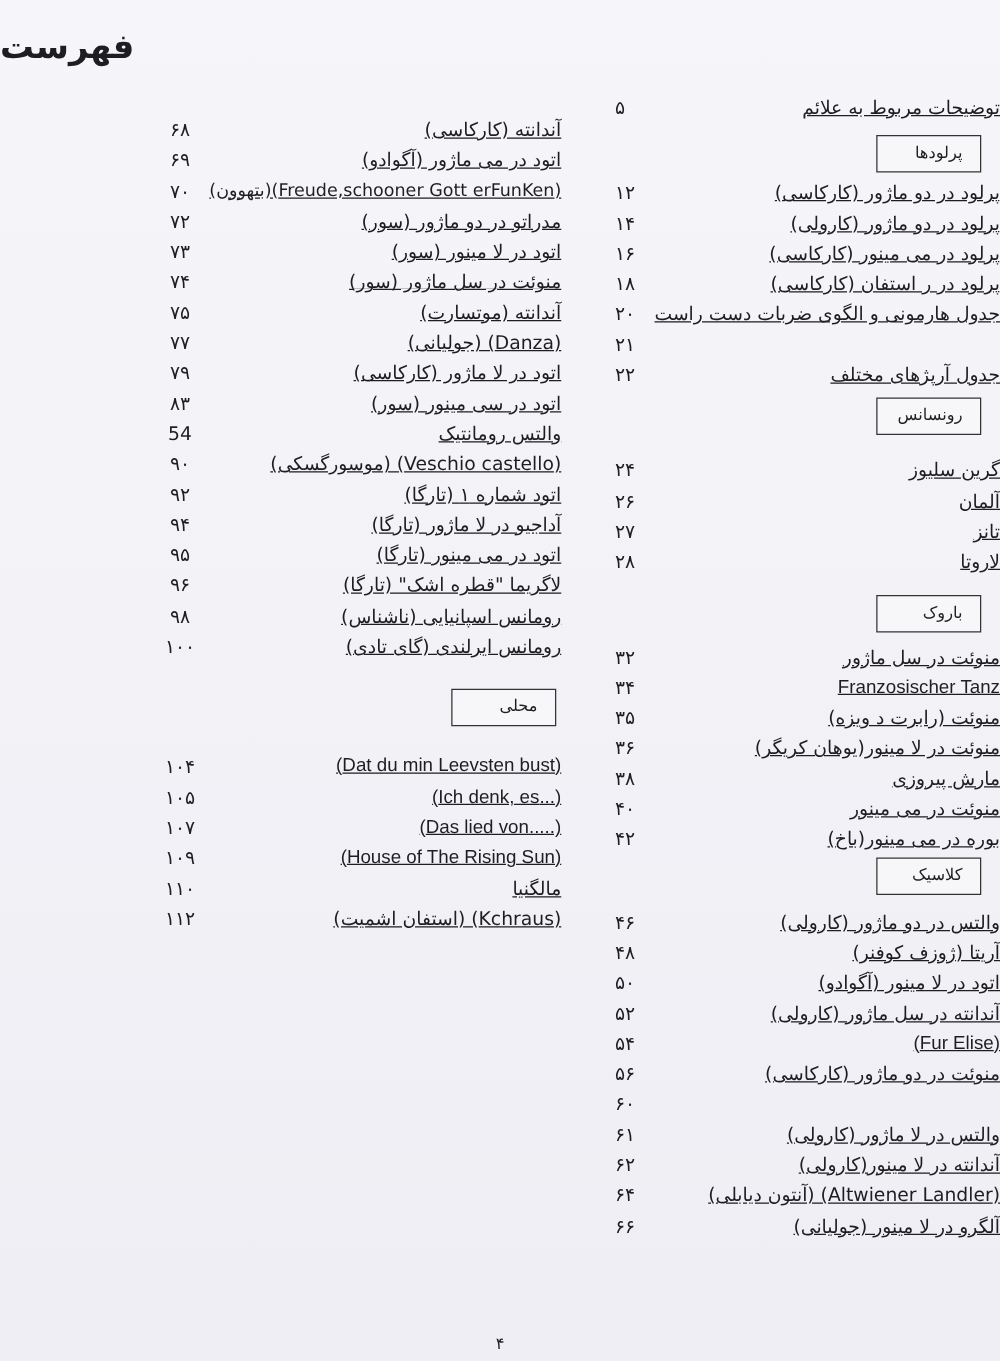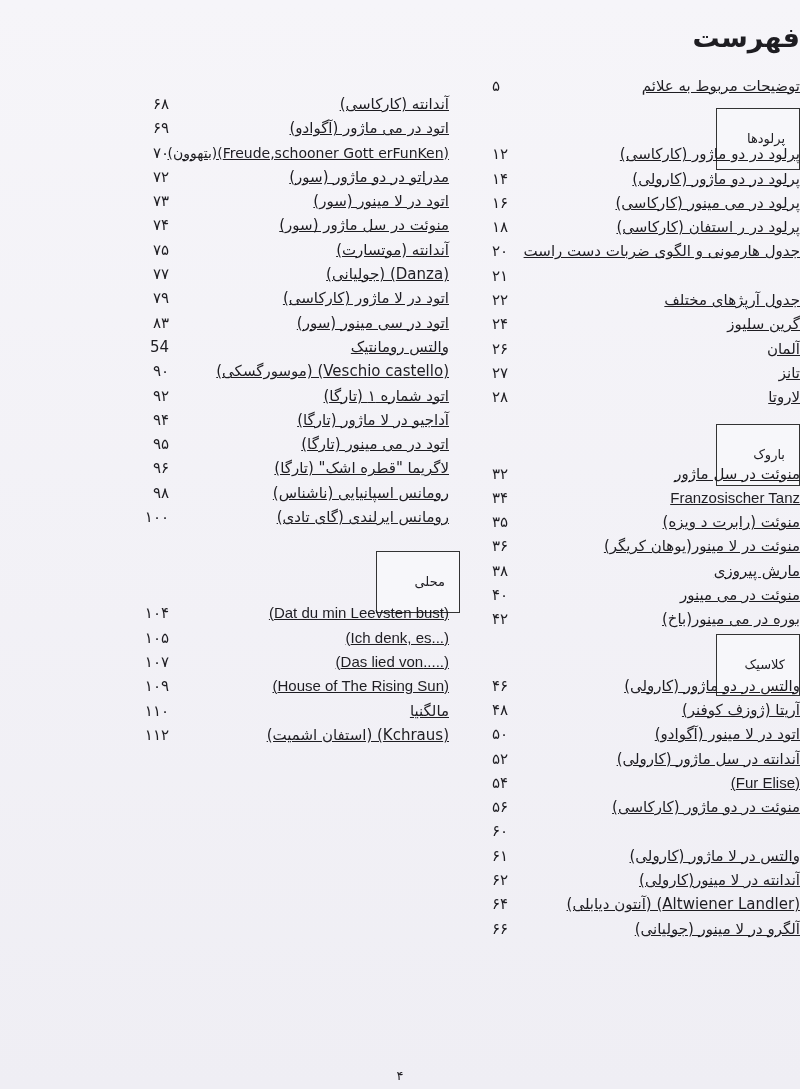--- a/index.html
+++ b/index.html
@@ -5,40 +5,40 @@
   html, body { margin: 0; padding: 0; }
   body {
     width: 800px; height: 1089px; overflow: hidden;
     background: #f3f2f7;
     font-family: "DejaVu Sans", sans-serif;
     color: #1e1d22;
     position: relative;
   }
   .page { position: absolute; inset: 0; background: linear-gradient(180deg,#f6f5f9 0%,#efeef4 100%); }
   .title {
-    position: absolute; top: 22px; left: 0; width: 800px; text-align: right;
+    position: absolute; top: 22px; left: 0; width: 800px; text-align: left;
     font-size: 27px; font-weight: bold; direction: rtl;
   }
   .col { position: absolute; direction: rtl; }
   .col-right { right: 0; width: 320px; top: 74px; }
   .col-left { right: 340px; width: 345px; top: 92px; }
   .row {
     position: relative; height: 24.3px; line-height: 24.3px; font-size: 15px;
     white-space: nowrap;
   }
   .row .t { position: absolute; right: 0; text-decoration: underline; }
   .row .n { position: absolute; left: 0; width: 44px; text-align: left; direction: rtl; font-size: 15px; }
   .col-right .row .t { right: 0; }
   .col-right .row .n { left: 12px; }
   .col-left .row .t { right: 11px; }
-  .col-left .row .n { left: 4px; width: 50px; text-align: right; }
+  .col-left .row .n { left: 4px; width: 50px; text-align: center; }
   .heading-wrap { position: relative; height: 38px; }
   .heading {
-    position: absolute; right: 0; top: 4px; height: 28px; line-height: 28px;
-    border: 1.5px solid #333; background: #f7f7fa; padding: 16px 14px;
+    position: absolute; right: 15px; top: 4px; height: 28px; line-height: 28px;
+    border: 1.5px solid #333; background: #f7f7fa; padding: 0 14px;
     font-size: 13px; min-width: 54px; text-align: right;
   }
   .footer { position: absolute; top: 1068px; left: 0; width: 800px; text-align: center; font-size: 13px; }
   .latin { font-family: "Liberation Sans", sans-serif; }
 </style>
 </head>
 <body>
 
 <div class="page">
   <div class="title">فهرست</div>
@@ -75,20 +75,23 @@
         </div>
       <div class="row">
           <span class="n">۲۱</span>
         </div>
       <div class="row">
           <span class="t">جدول آرپژهای مختلف</span>
           <span class="n">۲۲</span>
         </div>
     </div>
 
+    <div class="heading-wrap" style="height:52px">
+        <div class="heading" style="top:6px">رونسانس</div>
+      </div>
     <div>
       <div class="row">
           <span class="t">گرین سلیوز</span>
           <span class="n">۲۴</span>
         </div>
       <div class="row">
           <span class="t">آلمان</span>
           <span class="n">۲۶</span>
         </div>
       <div class="row">

